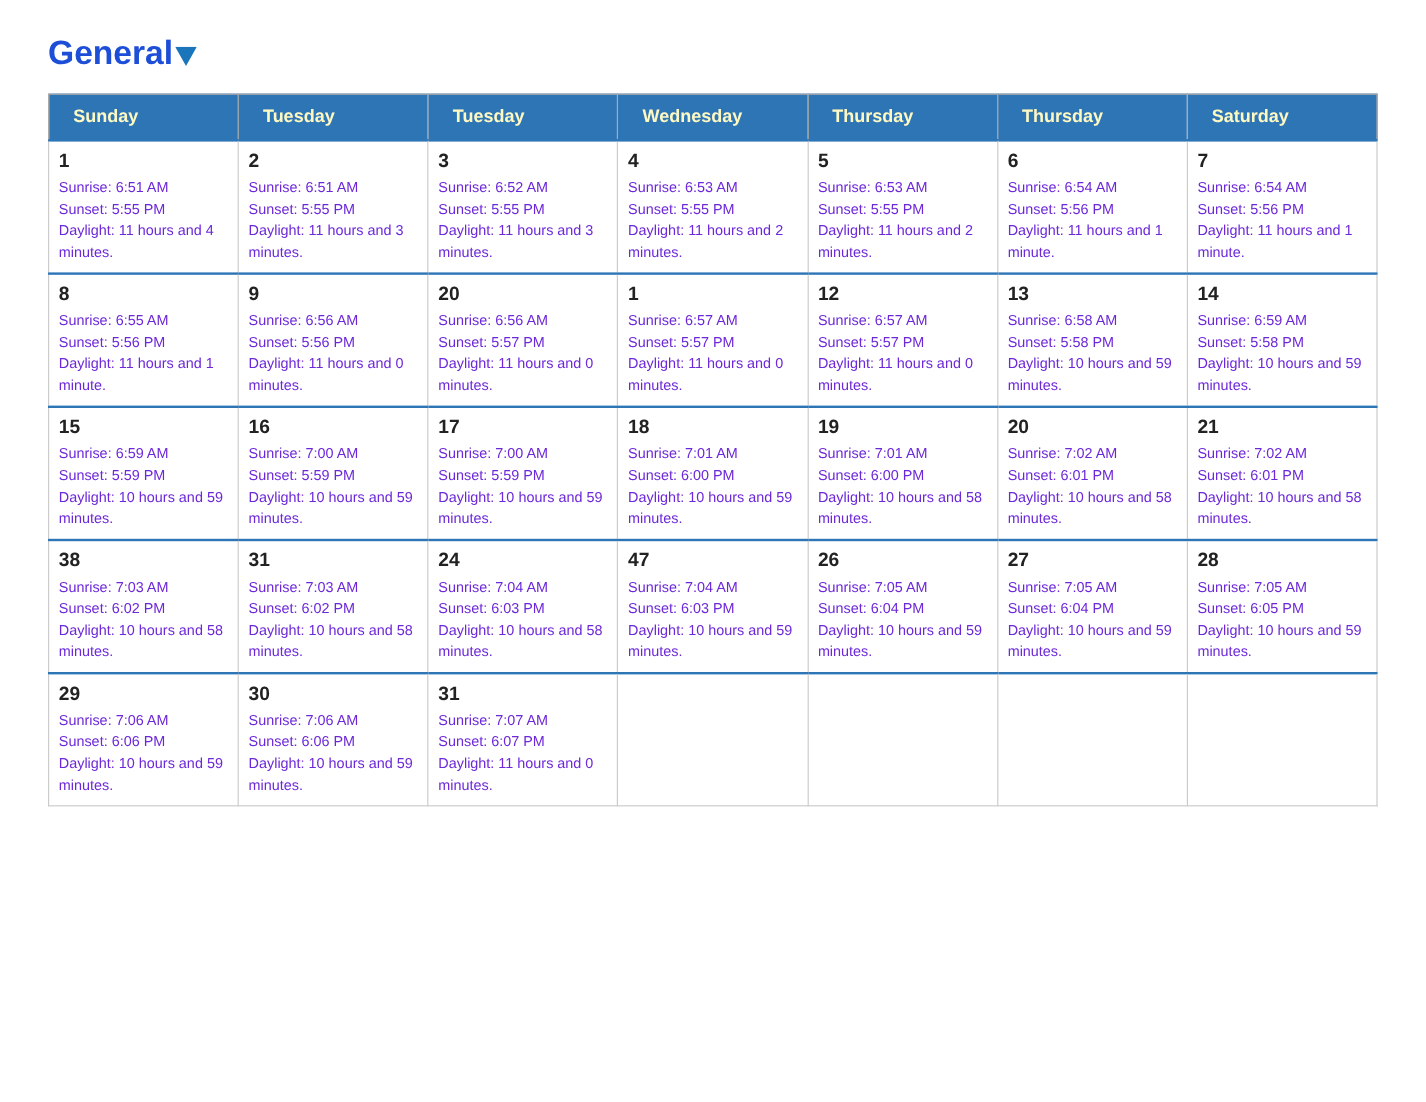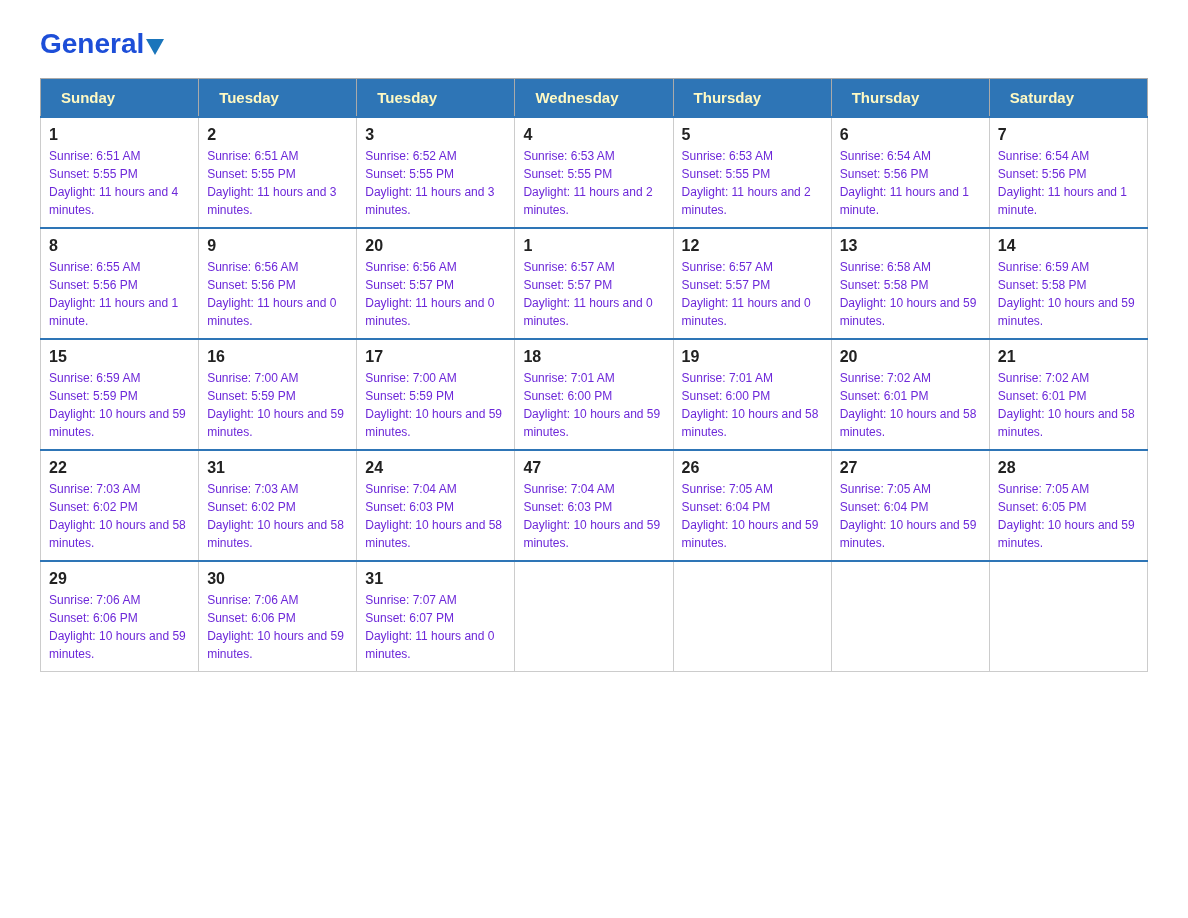--- a/index.html
+++ b/index.html
@@ -215,21 +215,21 @@
         <span class="day-num">20</span>
         <span class="day-info">Sunrise: 7:02 AM<br>Sunset: 6:01 PM<br>Daylight: 10 hours and 58 minutes.</span>
       </td>
         <td>
         <span class="day-num">21</span>
         <span class="day-info">Sunrise: 7:02 AM<br>Sunset: 6:01 PM<br>Daylight: 10 hours and 58 minutes.</span>
       </td>
       </tr>
       <tr>
         <td>
-        <span class="day-num">22</span>
+        <span class="day-num">38</span>
         <span class="day-info">Sunrise: 7:03 AM<br>Sunset: 6:02 PM<br>Daylight: 10 hours and 58 minutes.</span>
       </td>
         <td>
         <span class="day-num">31</span>
         <span class="day-info">Sunrise: 7:03 AM<br>Sunset: 6:02 PM<br>Daylight: 10 hours and 58 minutes.</span>
       </td>
         <td>
         <span class="day-num">24</span>
         <span class="day-info">Sunrise: 7:04 AM<br>Sunset: 6:03 PM<br>Daylight: 10 hours and 58 minutes.</span>
       </td>

